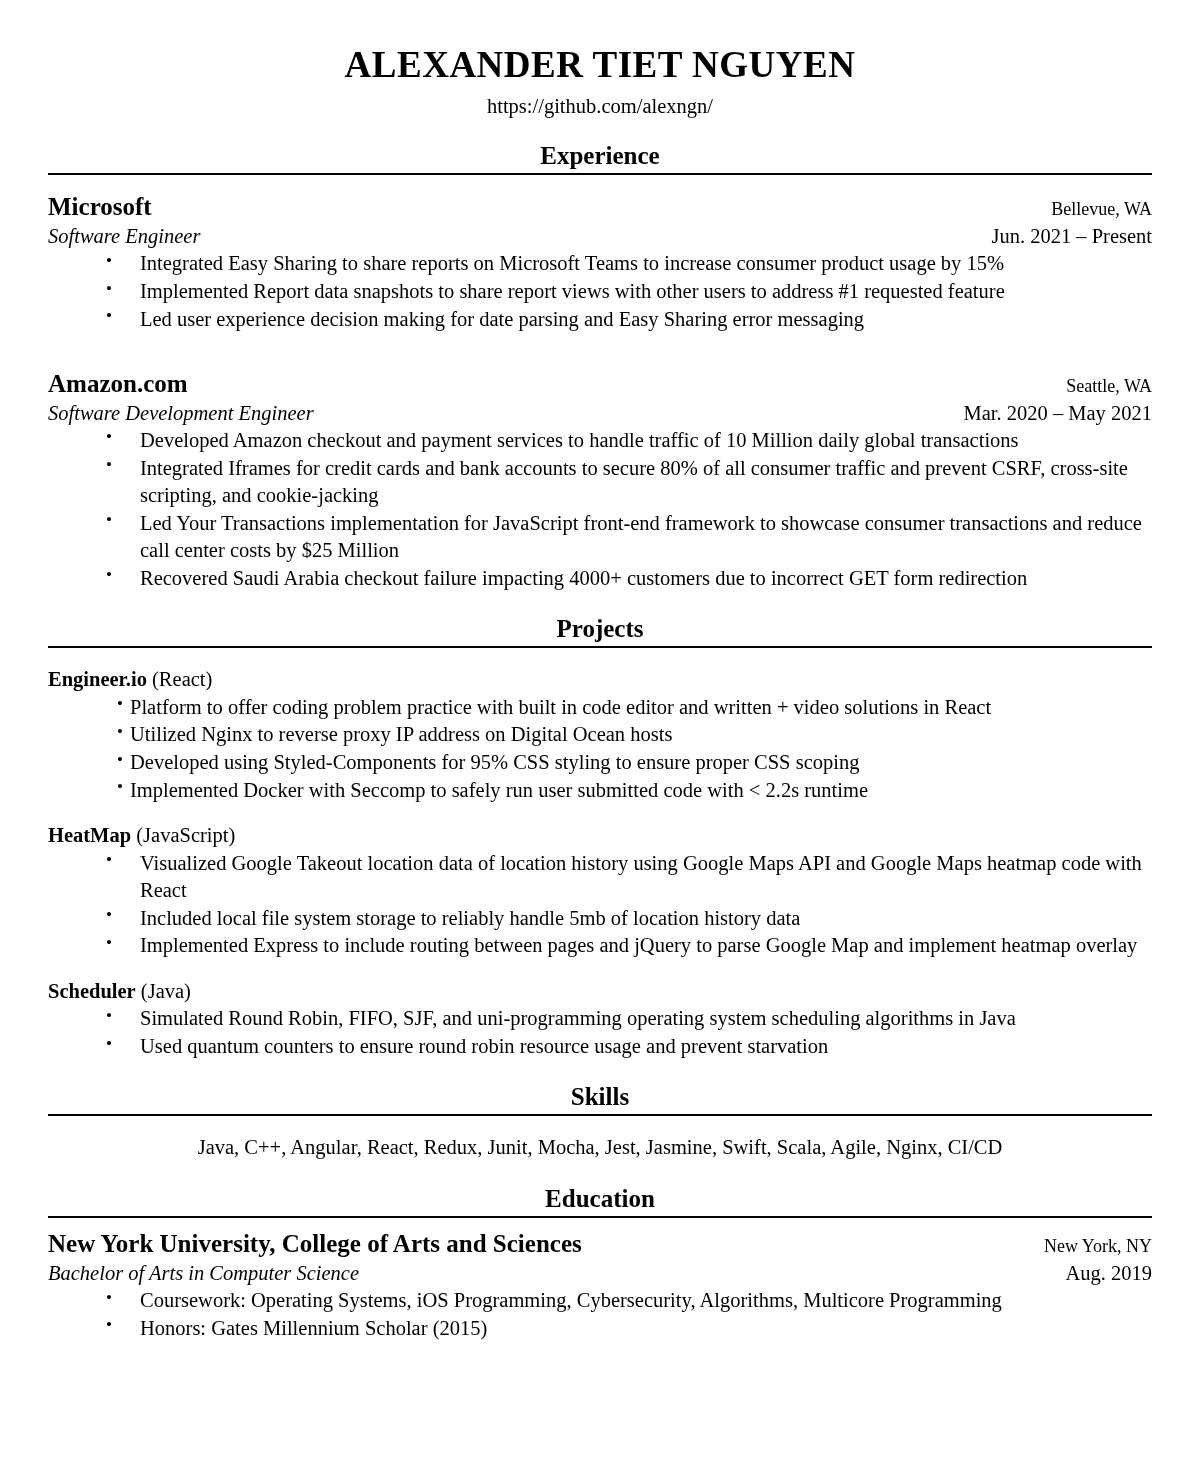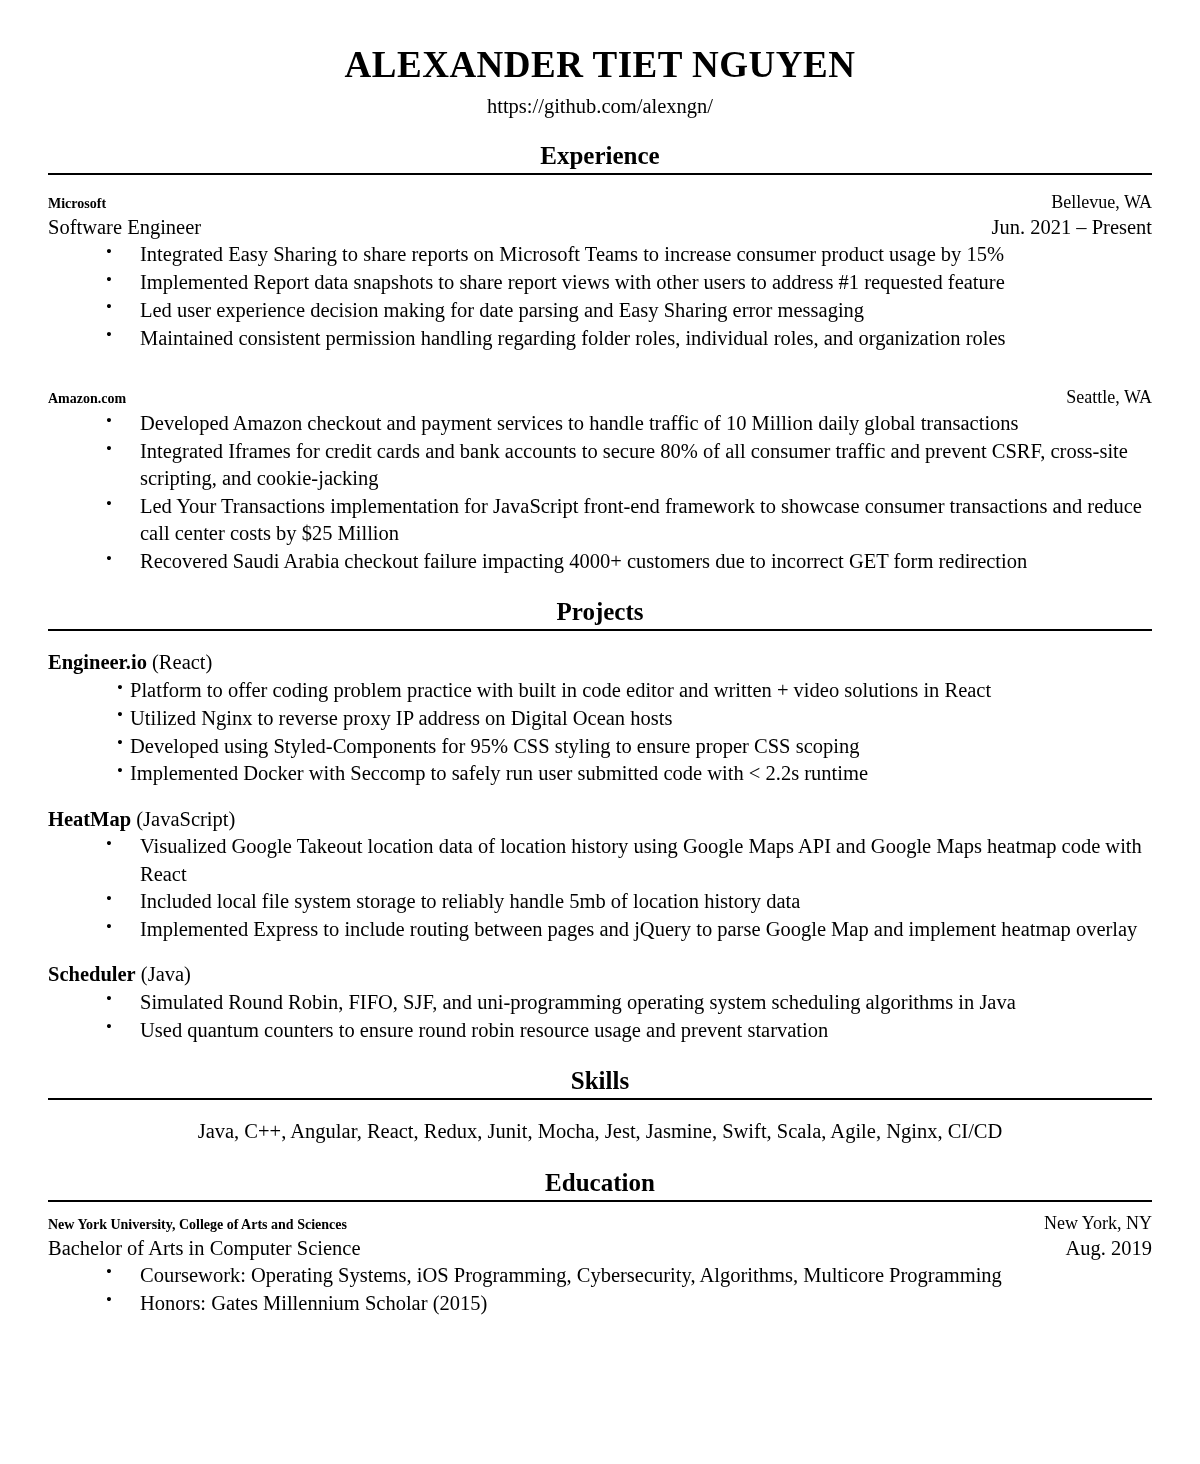--- a/index.html
+++ b/index.html
@@ -56,30 +56,31 @@
 
   
   .entry { margin-top: 16px; }
   .entry-row {
     display: flex;
     justify-content: space-between;
     align-items: baseline;
     line-height: 1.28;
   }
   .org {
-    font-size: 14px;
+    font-size: 25px;
     font-weight: bold;
   }
   .loc {
     font-size: 18px;
     text-align: right;
     white-space: nowrap;
   }
   .role {
     font-size: 20.5px;
+    font-style: italic;
   }
   .dates {
     font-size: 20.5px;
     text-align: right;
     white-space: nowrap;
   }
 
   
   ul.bullets {
     list-style: none;
@@ -152,30 +153,33 @@
         <span class="loc">Bellevue, WA</span>
       </div>
       <div class="entry-row">
         <span class="role">Software Engineer</span>
         <span class="dates">Jun. 2021 – Present</span>
       </div>
       <ul class="bullets">
         <li>Integrated Easy Sharing to share reports on Microsoft Teams to increase consumer product usage by 15%</li>
         <li>Implemented Report data snapshots to share report views with other users to address #1 requested feature</li>
         <li>Led user experience decision making for date parsing and Easy Sharing error messaging</li>
-        <li>Maintained consistent permission handling regarding folder roles, individual roles, and organization roles</li>
       </ul>
     </div>
 
     <div class="sp-18"></div>
 
     <div class="entry">
       <div class="entry-row">
         <span class="org">Amazon.com</span>
         <span class="loc">Seattle, WA</span>
+      </div>
+      <div class="entry-row">
+        <span class="role">Software Development Engineer</span>
+        <span class="dates">Mar. 2020 – May 2021</span>
       </div>
       <ul class="bullets">
         <li>Developed Amazon checkout and payment services to handle traffic of 10 Million daily global transactions</li>
         <li>Integrated Iframes for credit cards and bank accounts to secure 80% of all consumer traffic and prevent CSRF, cross-site scripting, and cookie-jacking</li>
         <li>Led Your Transactions implementation for JavaScript front-end framework to showcase consumer transactions and reduce call center costs by $25 Million</li>
         <li>Recovered Saudi Arabia checkout failure impacting 4000+ customers due to incorrect GET form redirection</li>
       </ul>
     </div>
 
   </div>

